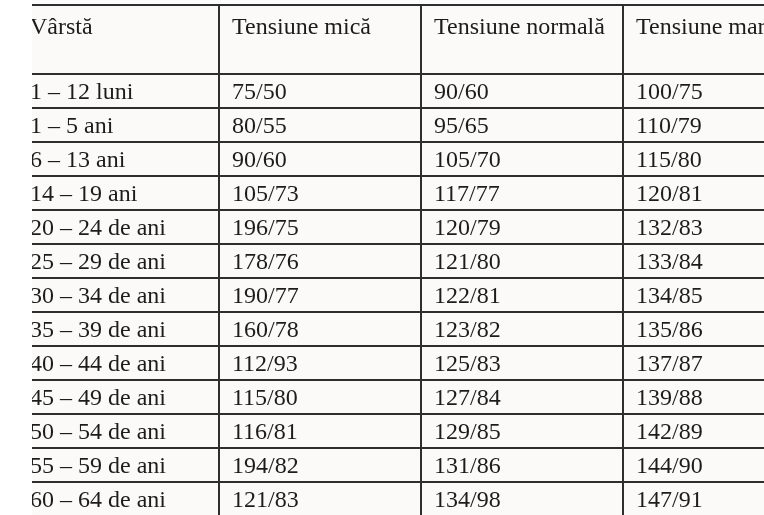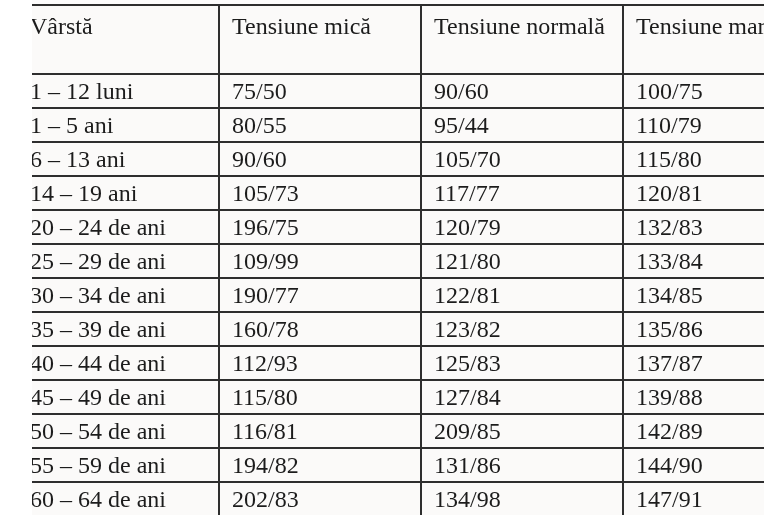--- a/index.html
+++ b/index.html
@@ -76,21 +76,21 @@
     <tbody>
         <tr>
           <td>1 – 12 luni</td>
           <td>75/50</td>
           <td>90/60</td>
           <td>100/75</td>
         </tr>
         <tr>
           <td>1 – 5 ani</td>
           <td>80/55</td>
-          <td>95/44</td>
+          <td>95/65</td>
           <td>110/79</td>
         </tr>
         <tr>
           <td>6 – 13 ani</td>
           <td>90/60</td>
           <td>105/70</td>
           <td>115/80</td>
         </tr>
         <tr>
           <td>14 – 19 ani</td>
@@ -99,21 +99,21 @@
           <td>120/81</td>
         </tr>
         <tr>
           <td>20 – 24 de ani</td>
           <td>196/75</td>
           <td>120/79</td>
           <td>132/83</td>
         </tr>
         <tr>
           <td>25 – 29 de ani</td>
-          <td>109/99</td>
+          <td>178/76</td>
           <td>121/80</td>
           <td>133/84</td>
         </tr>
         <tr>
           <td>30 – 34 de ani</td>
           <td>190/77</td>
           <td>122/81</td>
           <td>134/85</td>
         </tr>
         <tr>
@@ -130,30 +130,30 @@
         </tr>
         <tr>
           <td>45 – 49 de ani</td>
           <td>115/80</td>
           <td>127/84</td>
           <td>139/88</td>
         </tr>
         <tr>
           <td>50 – 54 de ani</td>
           <td>116/81</td>
-          <td>209/85</td>
+          <td>129/85</td>
           <td>142/89</td>
         </tr>
         <tr>
           <td>55 – 59 de ani</td>
           <td>194/82</td>
           <td>131/86</td>
           <td>144/90</td>
         </tr>
         <tr>
           <td>60 – 64 de ani</td>
-          <td>202/83</td>
+          <td>121/83</td>
           <td>134/98</td>
           <td>147/91</td>
         </tr>
       </tbody>
   </table>
 </div>
 
 </body></html>

